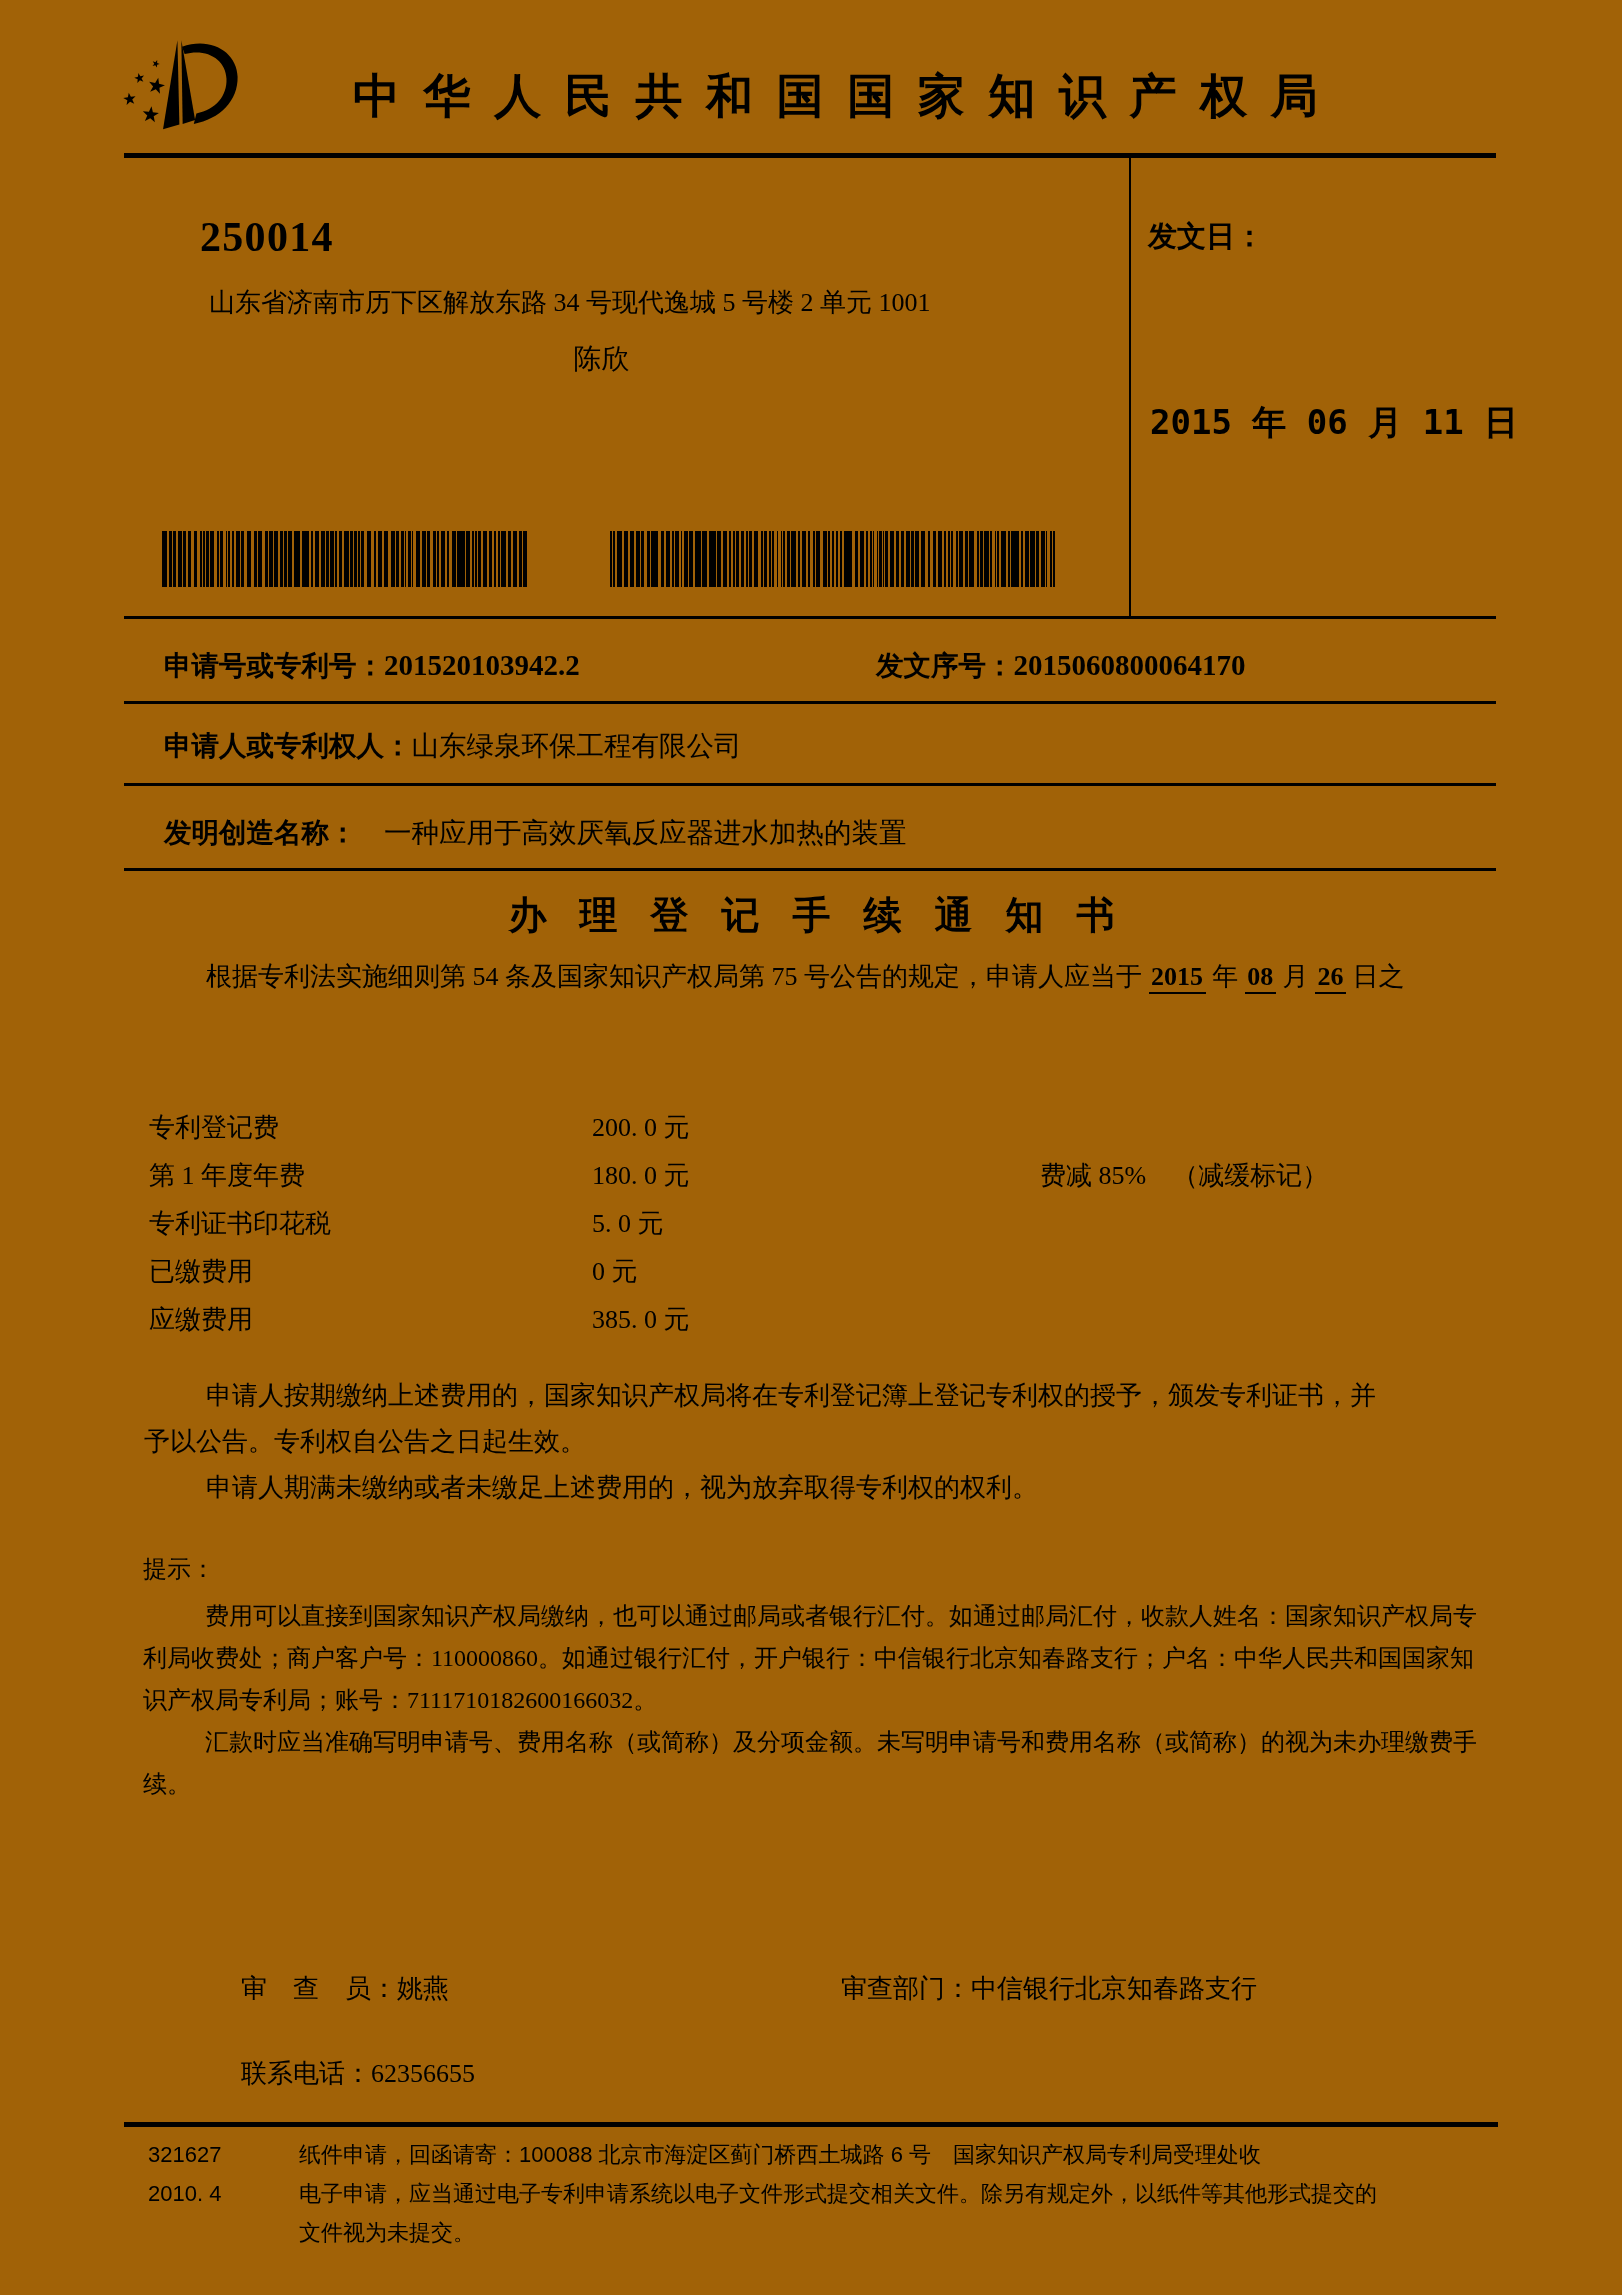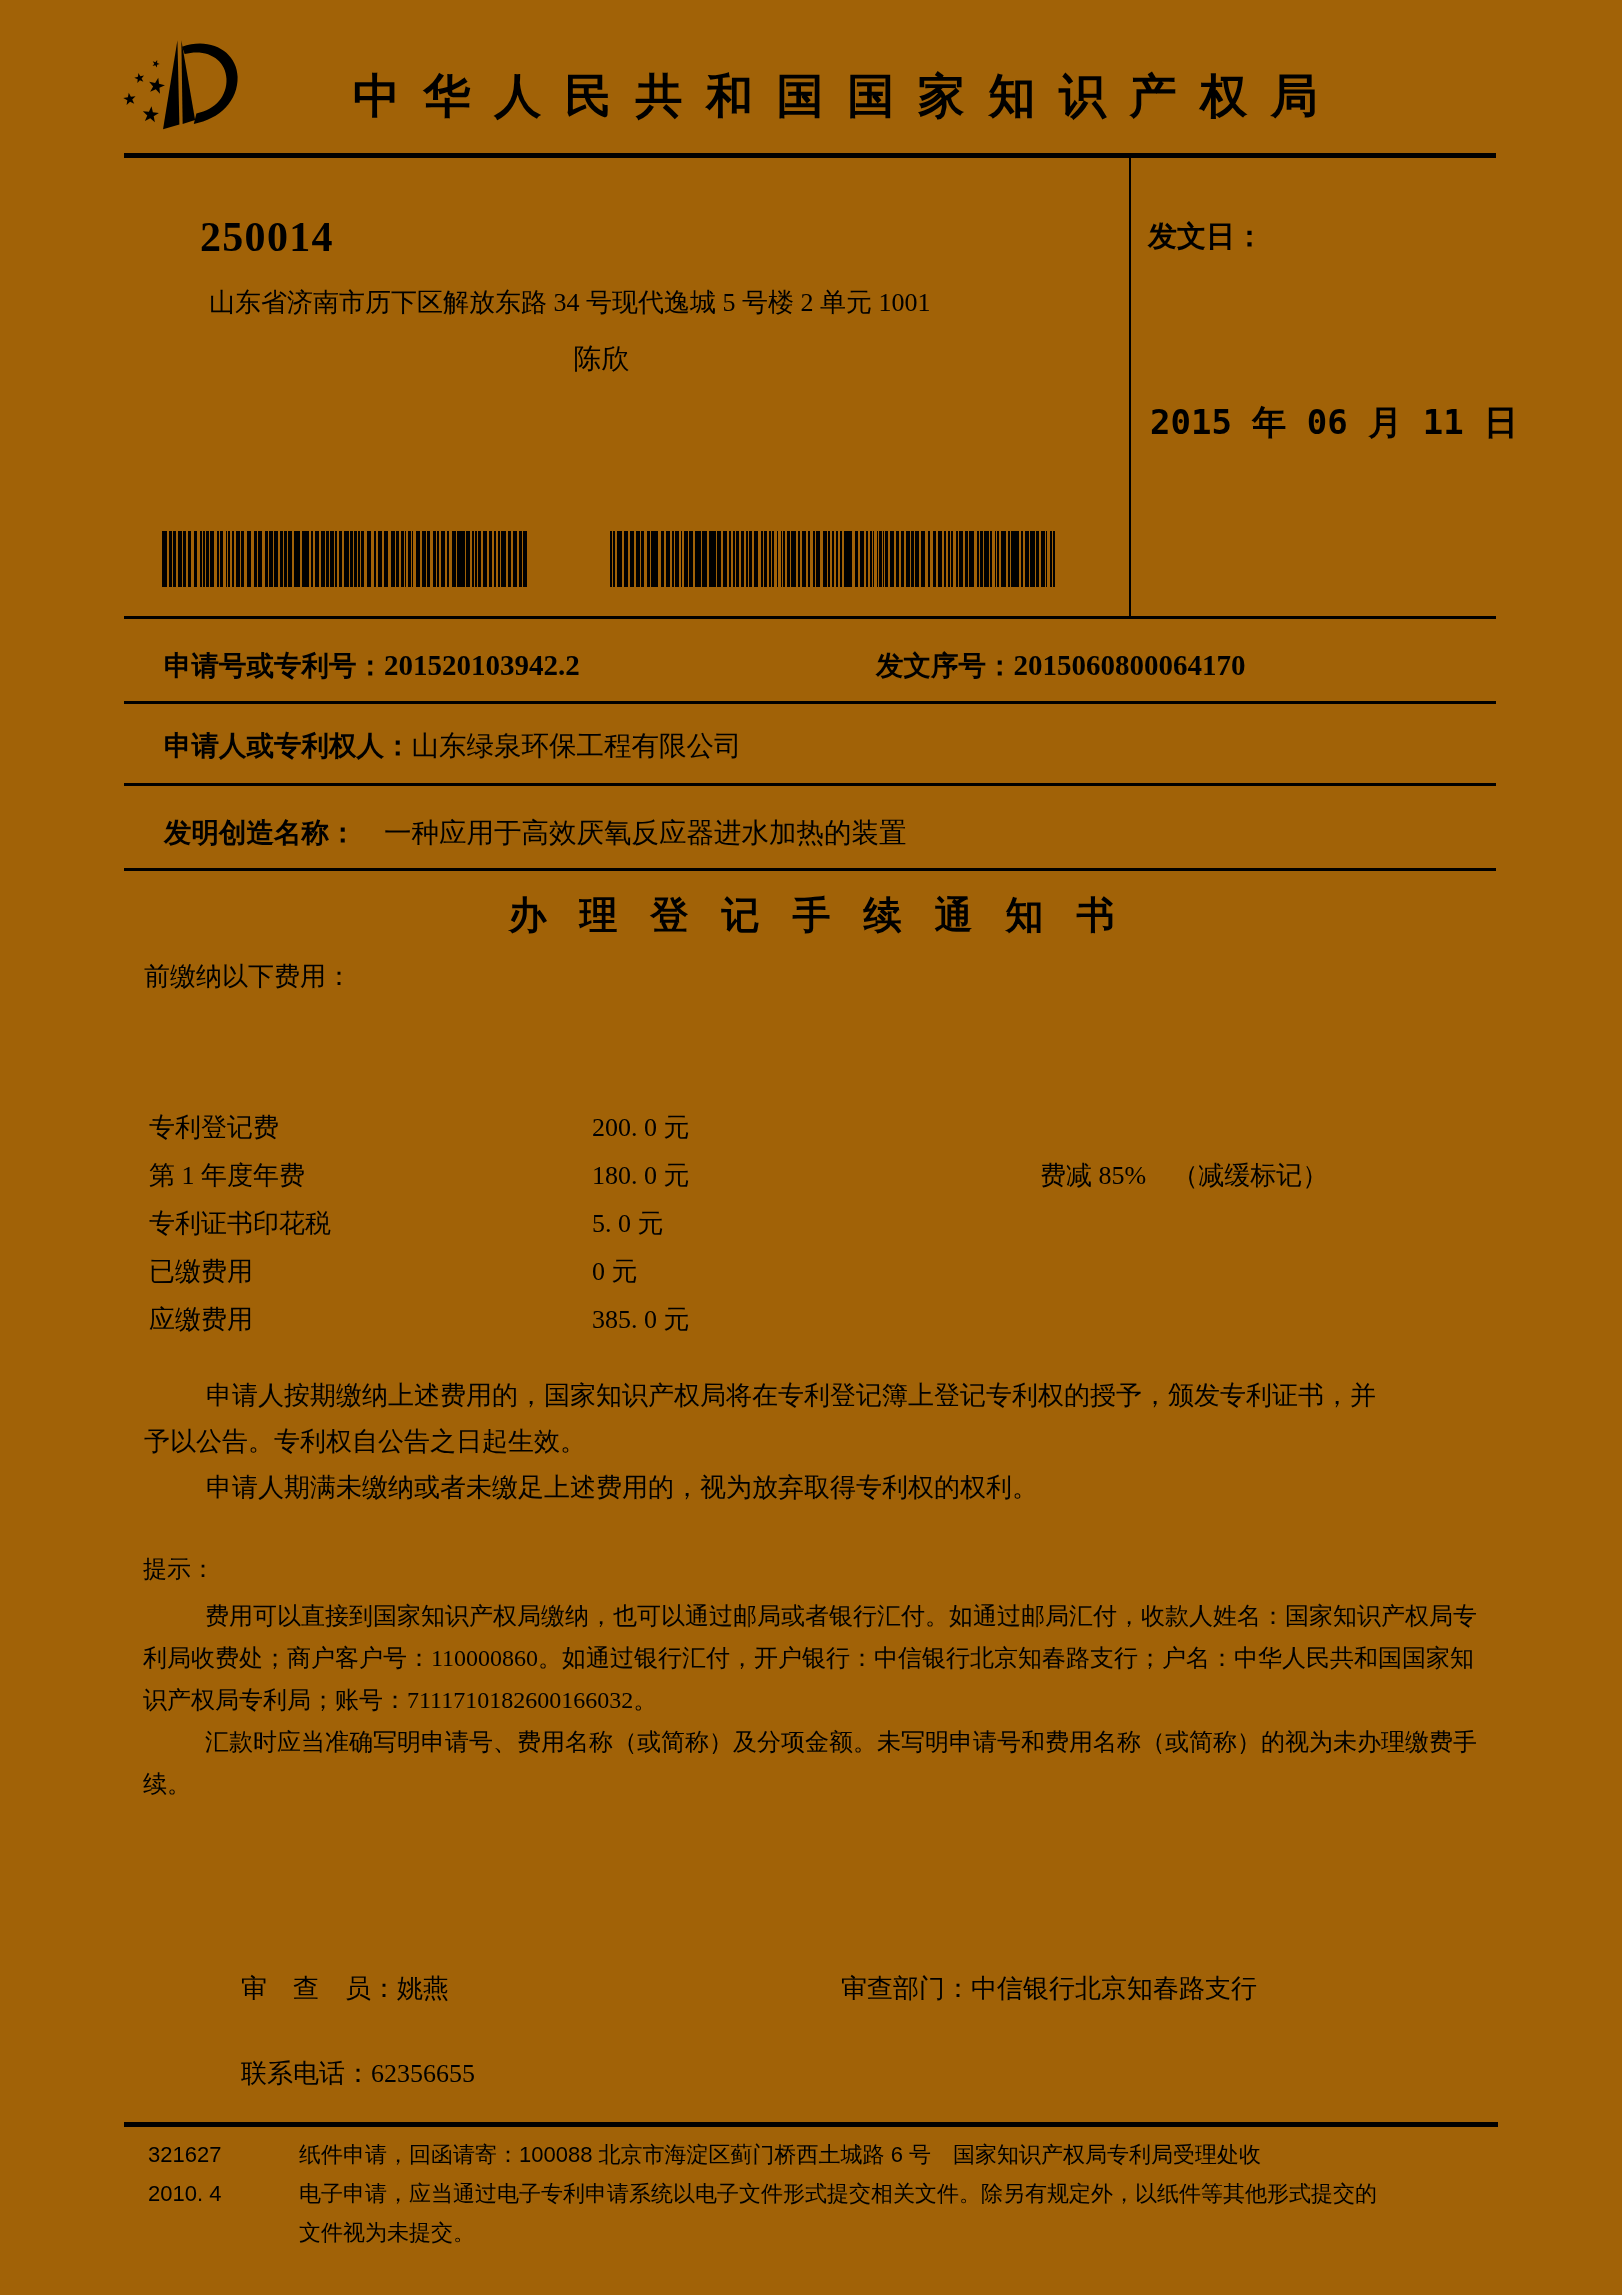--- a/index.html
+++ b/index.html
@@ -115,21 +115,21 @@
 
   <div class="mrow" style="left:164px; top:815px;">
     <span class="lab">发明创造名称：</span><span>　一种应用于高效厌氧反应器进水加热的装置</span>
   </div>
 
   <div class="rule" style="left:124px; top:868px; width:1372px; height:3.3px;"></div>
 
   <div class="abs n-title sans">办理登记手续通知书</div>
 
   <div class="abs bodytext" style="left:144px; top:954px; width:1364px;">
-    <div>前缴纳以下费用：</div>
+    <div class="indent"><span>根据专利法实施细则第 54 条及国家知识产权局第 75 号公告的规定，申请人应当于 </span><span class="u b">2015</span><span> 年 </span><span class="u b">08</span><span> 月 </span><span class="u b">26</span><span> 日之</span></div>
   </div>
 
   <div class="abs fees">
     <div class="frow">
       <span class="fl">专利登记费</span><span class="fv">200. 0 元</span><span></span>
     </div>
     <div class="frow">
       <span class="fl">第 1 年度年费</span><span class="fv">180. 0 元</span><span>费减 85%　（减缓标记）</span>
     </div>
     <div class="frow">

